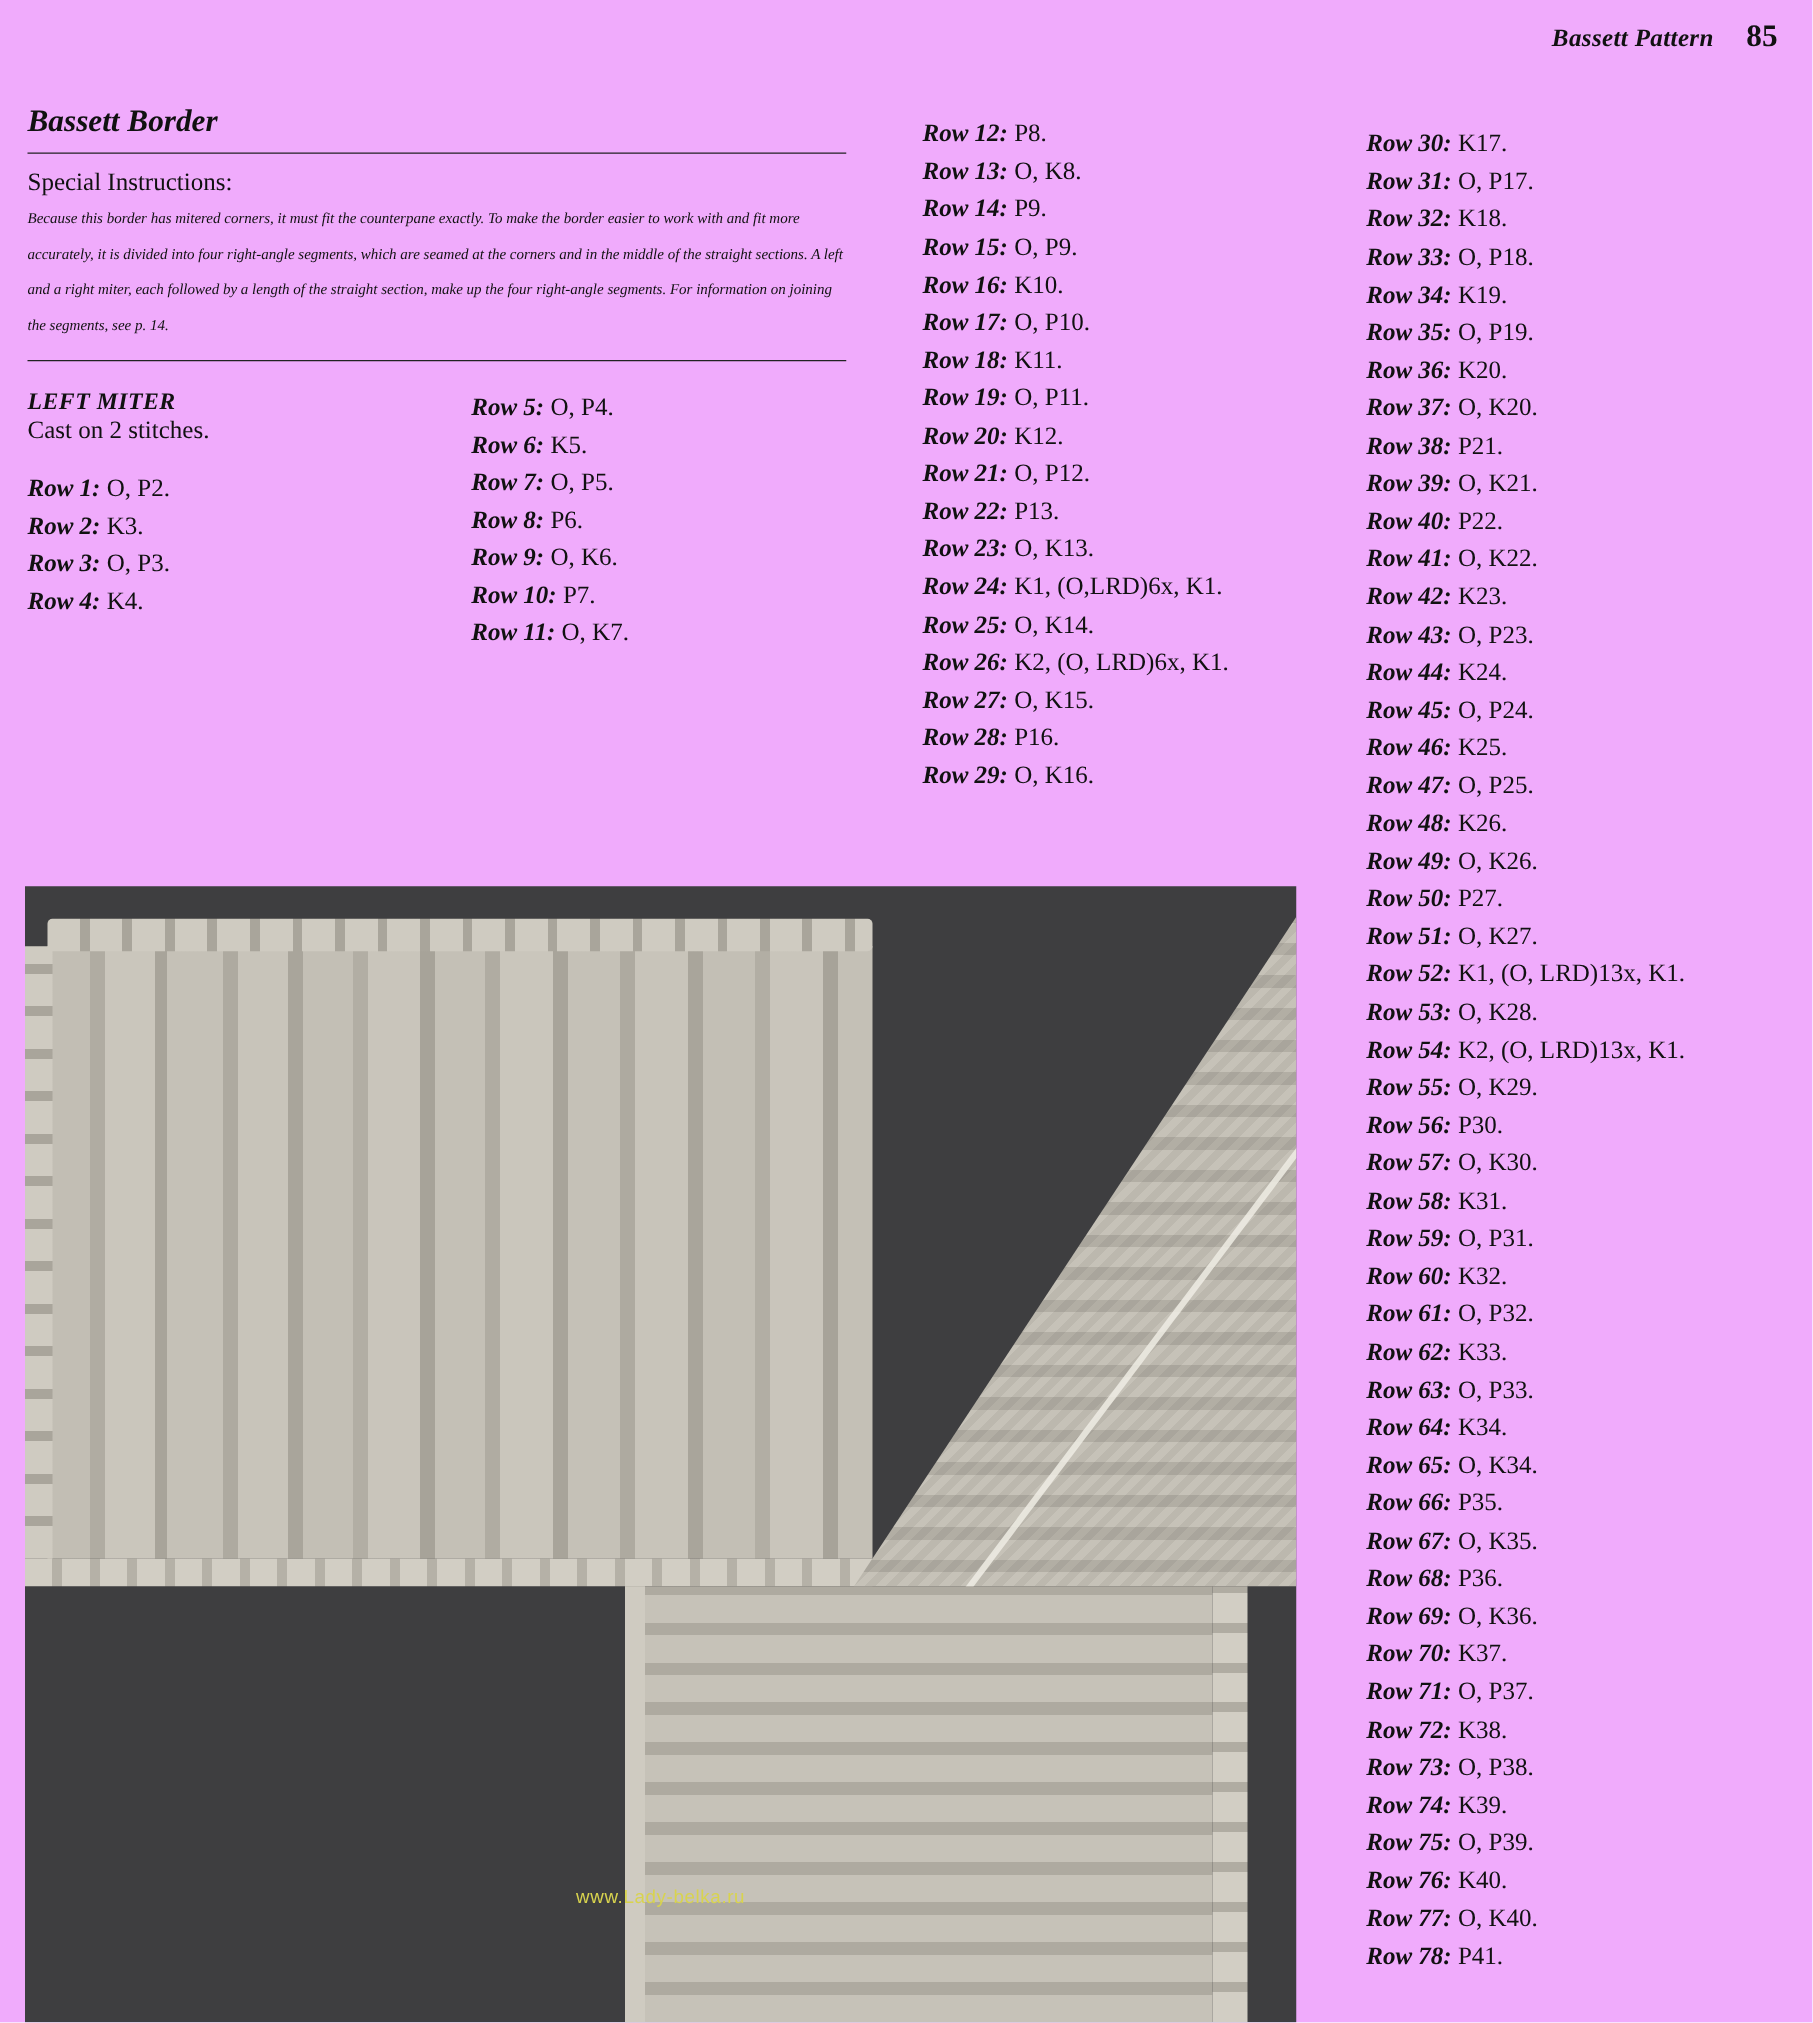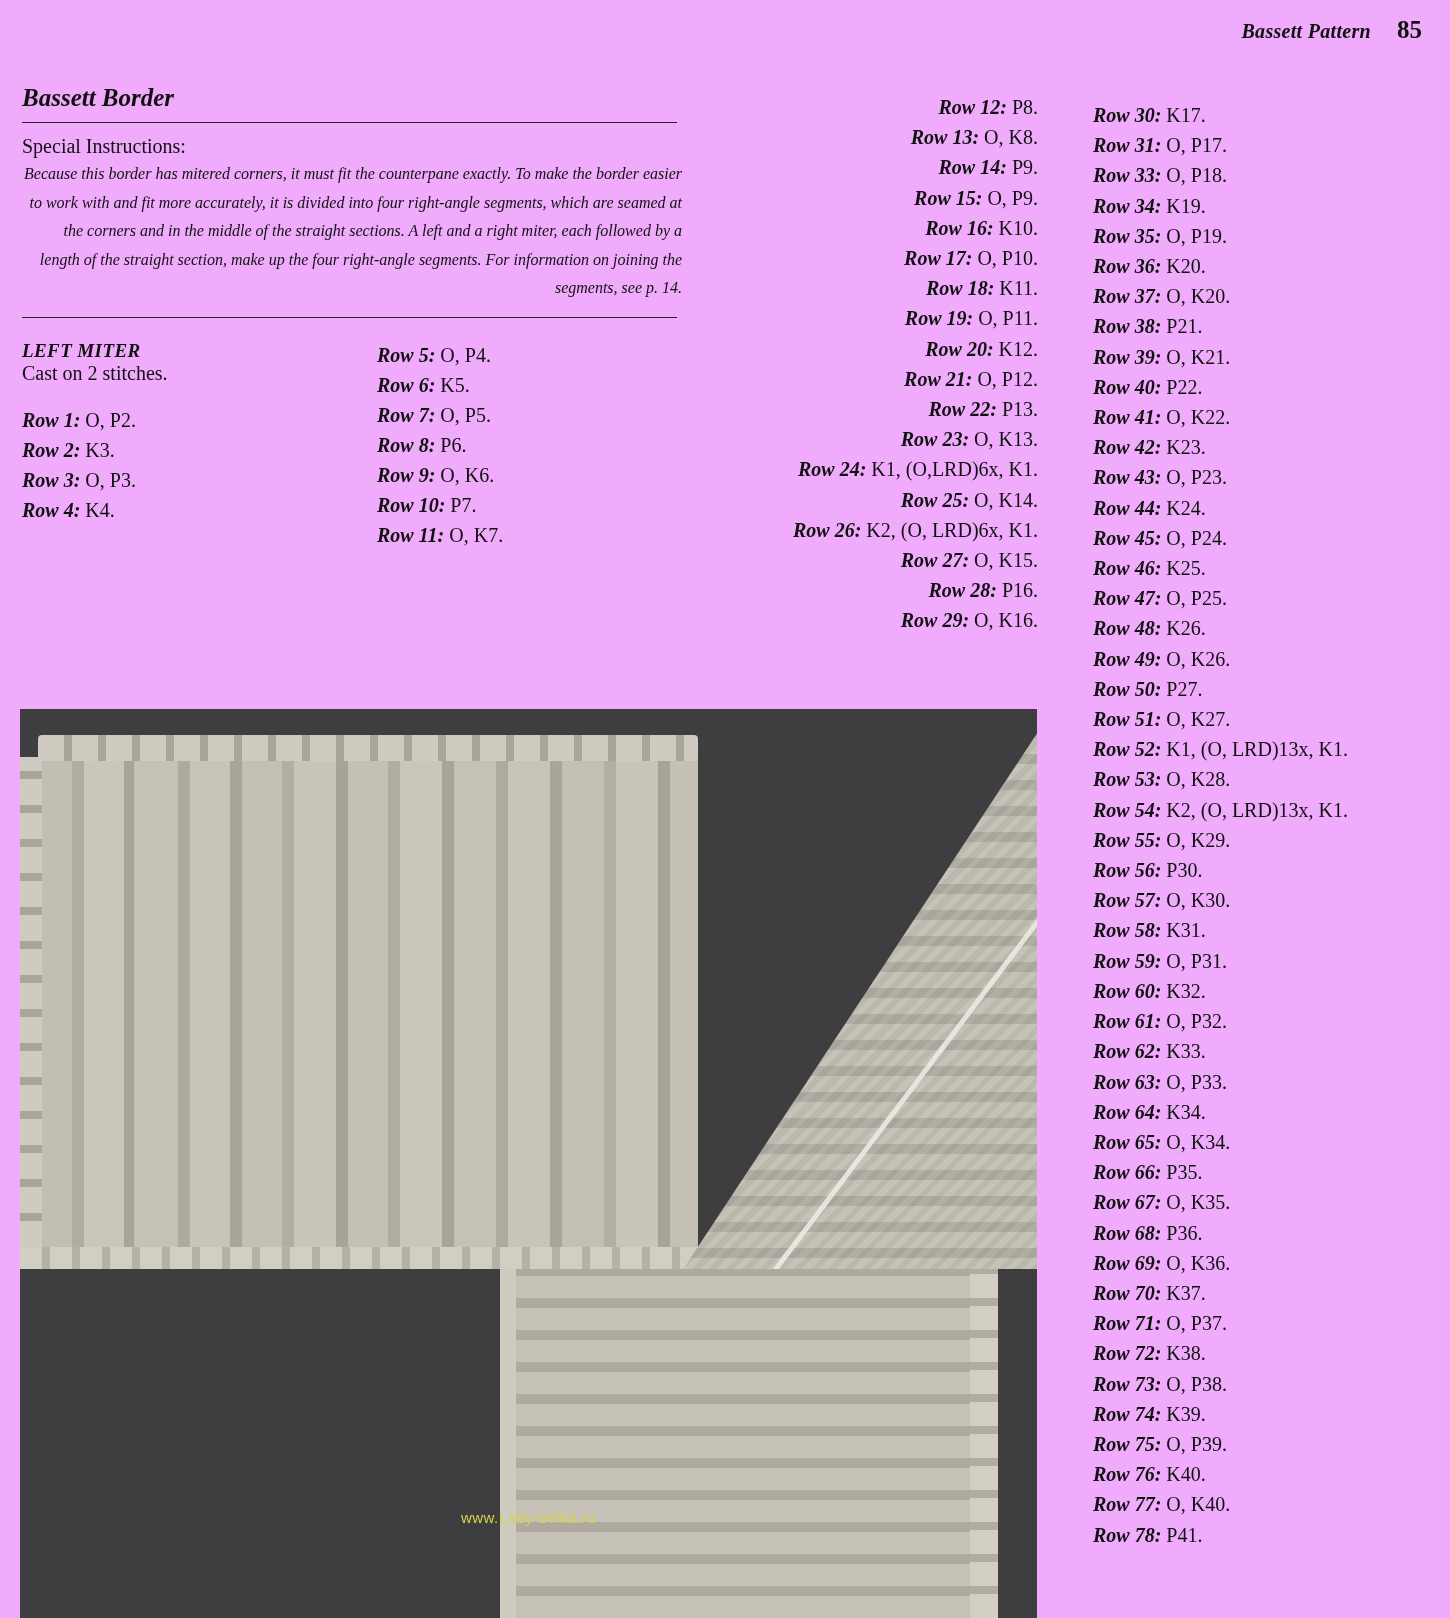--- a/index.html
+++ b/index.html
@@ -87,25 +87,24 @@
     margin: 0 0 12px 0;
     width: 655px;
   }
   .special-label {
     font-size: 20px;
     color: #111;
     margin-bottom: 2px;
   }
   .special-body {
     font-style: italic;
-    font-size: 16px;
+    font-size: 12px;
     line-height: 28.5px;
     color: #111;
     width: 660px;
-    text-align: right;
   }
   .rule2 {
     border: none;
     border-top: 1.3px solid #222;
     margin: 14px 0 0 0;
     width: 655px;
   }
 
   .miter-wrap {
     position: relative;
@@ -181,21 +180,20 @@
 
   
   .col2 {
     position: absolute;
     left: 738px;
     top: 92px;
     width: 300px;
     font-size: 20px;
     line-height: 30.2px;
     color: #111;
-    text-align: right;
   }
   
   .col3 {
     position: absolute;
     left: 1093px;
     top: 100px;
     width: 330px;
     font-size: 20px;
     line-height: 30.2px;
     color: #111;
@@ -292,20 +290,21 @@
     <div class="row-line"><span class="rw">Row 25:</span> <span>O, K14.</span></div>
     <div class="row-line"><span class="rw">Row 26:</span> <span>K2, (O, LRD)6x, K1.</span></div>
     <div class="row-line"><span class="rw">Row 27:</span> <span>O, K15.</span></div>
     <div class="row-line"><span class="rw">Row 28:</span> <span>P16.</span></div>
     <div class="row-line"><span class="rw">Row 29:</span> <span>O, K16.</span></div>
   </div>
 
   <div class="col3">
     <div class="row-line"><span class="rw">Row 30:</span> <span>K17.</span></div>
     <div class="row-line"><span class="rw">Row 31:</span> <span>O, P17.</span></div>
+    <div class="row-line"><span class="rw">Row 32:</span> <span>K18.</span></div>
     <div class="row-line"><span class="rw">Row 33:</span> <span>O, P18.</span></div>
     <div class="row-line"><span class="rw">Row 34:</span> <span>K19.</span></div>
     <div class="row-line"><span class="rw">Row 35:</span> <span>O, P19.</span></div>
     <div class="row-line"><span class="rw">Row 36:</span> <span>K20.</span></div>
     <div class="row-line"><span class="rw">Row 37:</span> <span>O, K20.</span></div>
     <div class="row-line"><span class="rw">Row 38:</span> <span>P21.</span></div>
     <div class="row-line"><span class="rw">Row 39:</span> <span>O, K21.</span></div>
     <div class="row-line"><span class="rw">Row 40:</span> <span>P22.</span></div>
     <div class="row-line"><span class="rw">Row 41:</span> <span>O, K22.</span></div>
     <div class="row-line"><span class="rw">Row 42:</span> <span>K23.</span></div>

